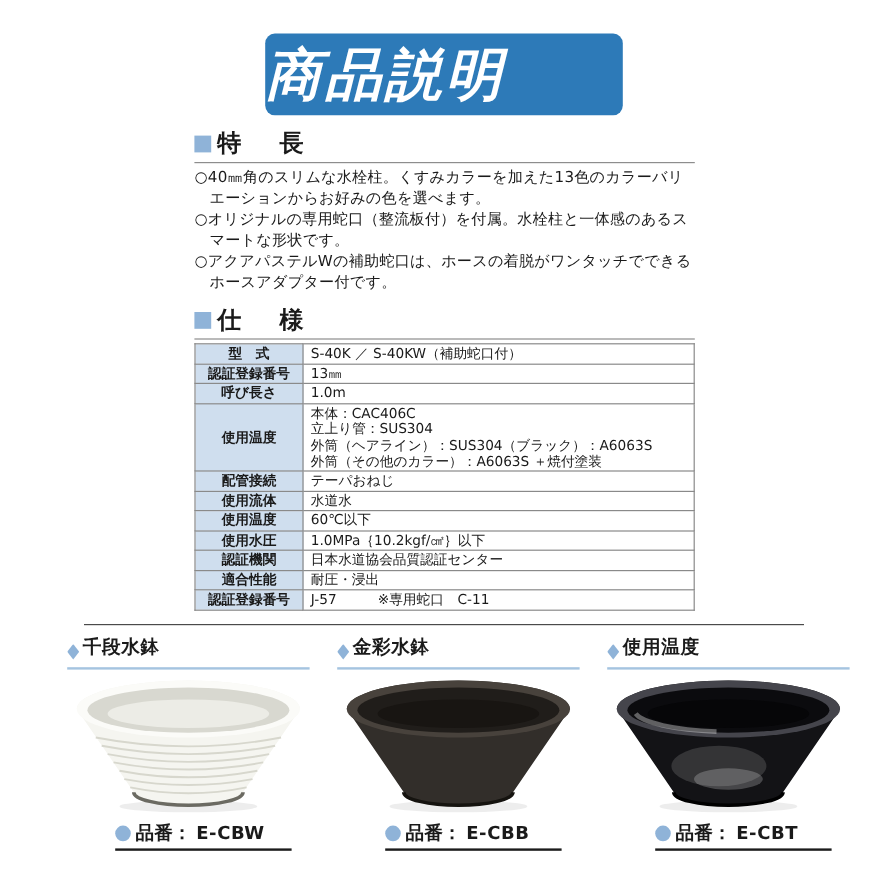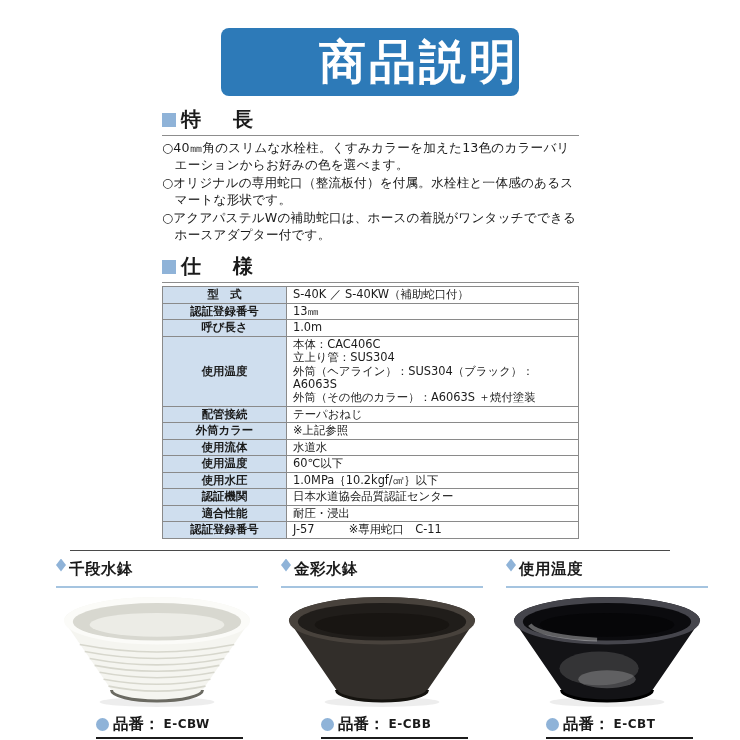--- a/index.html
+++ b/index.html
@@ -4,63 +4,63 @@
 <style>
   * { margin:0; padding:0; box-sizing:border-box; }
   html,body { width:740px; height:740px; background:#fff; overflow:hidden;
     font-family:"DejaVu Sans","Liberation Sans",sans-serif; color:#1a1a1a; }
 
   .page { position:relative; width:740px; height:740px; background:#fff; }
 
   
   .banner { width:298px; height:68px; margin:28px auto 0;
     background:var(--banner_blue,#2d7ab8); border-radius:8px;
-    display:flex; align-items:center; justify-content:flex-end; }
+    display:flex; align-items:center; justify-content:flex-start;font-style:italic; }
   .banner span { color:#fff; font-size:47px; font-weight:bold; letter-spacing:3px; }
 
   
   .content { width:417px; margin:8px 0 0 162px; }
 
   .sec-head { display:flex; align-items:center; gap:5px;
     border-bottom:1.5px solid #8d8d8d; padding:2px 0 2px; margin-bottom:3px; }
   .sq { width:14px; height:14px; background:var(--accent_blue,#8fb3d8); }
   .sec-head b { font-size:20px; letter-spacing:6px; }
 
   .features-list { list-style:none; margin:2px 0 8px; }
   .features-list li { font-size:12.6px; font-weight:400; line-height:1.38;
     padding-left:1em; text-indent:-1em; letter-spacing:0.2px; }
 
   
   table.specs { width:100%; border-collapse:collapse; margin-top:1px;
     font-size:11.4px; }
   table.specs th, table.specs td { border:1px solid #8a8a8a; line-height:1.18; }
-  table.specs th { background:var(--table_header_bg,#cfdeee); width:124px;
+  table.specs th { background:var(--table_header_bg,#cfdeee); width:90px;
     font-weight:600; text-align:center; padding:1px 2px; }
   table.specs td { padding:1px 6px; white-space:pre-line; font-weight:500; }
 
   
   .divider { border:none; border-top:1.5px solid #4a4a4a; margin:11px 70px 6px; }
 
   
   .products { display:flex; gap:23px; padding:2px 0 0 56px; }
   .card { width:202px; }
-  .card-head { display:flex; align-items:flex-start; gap:3px;
+  .card-head { display:flex; align-items:flex-end; gap:3px;
     border-bottom:2px solid var(--underline_blue,#a5c4e0); padding-bottom:6px; }
   .diamond { width:10px; height:13px; background:var(--accent_blue,#8fb3d8);
     clip-path:polygon(50% 0,100% 50%,50% 100%,0 50%); }
   .card-head b { font-size:15.5px; letter-spacing:0.5px; }
 
   .bowl-fig { height:120px; display:flex; align-items:center; justify-content:center;
     margin:4px 0 0; }
 
   .code-row { display:flex; align-items:center; gap:4px; margin:2px 0 3px 40px;
     width:147px; border-bottom:2px solid #1c1c1c; padding-bottom:2px; }
   .dot { width:13px; height:13px; border-radius:50%; background:var(--accent_blue,#8fb3d8); }
   .code-row b { font-size:15.5px; }
-  .code-row .code { font-size:12px; letter-spacing:0.5px; }
+  .code-row .code { font-size:15px; letter-spacing:0.5px; }
 </style>
 </head>
 <body>
 
 <div class="page">
 
   <div class="banner">
     <span>商品説明</span>
   </div>
 
@@ -100,24 +100,20 @@
         <tr>
               <th>使用温度</th>
               <td>本体：CAC406C
 立上り管：SUS304
 外筒（ヘアライン）：SUS304（ブラック）：A6063S
 外筒（その他のカラー）：A6063S ＋焼付塗装</td>
             </tr>
         <tr>
               <th>配管接続</th>
               <td>テーパおねじ</td>
-            </tr>
-        <tr>
-              <th>外筒カラー</th>
-              <td>※上記参照</td>
             </tr>
         <tr>
               <th>使用流体</th>
               <td>水道水</td>
             </tr>
         <tr>
               <th>使用温度</th>
               <td>60℃以下</td>
             </tr>
         <tr>

